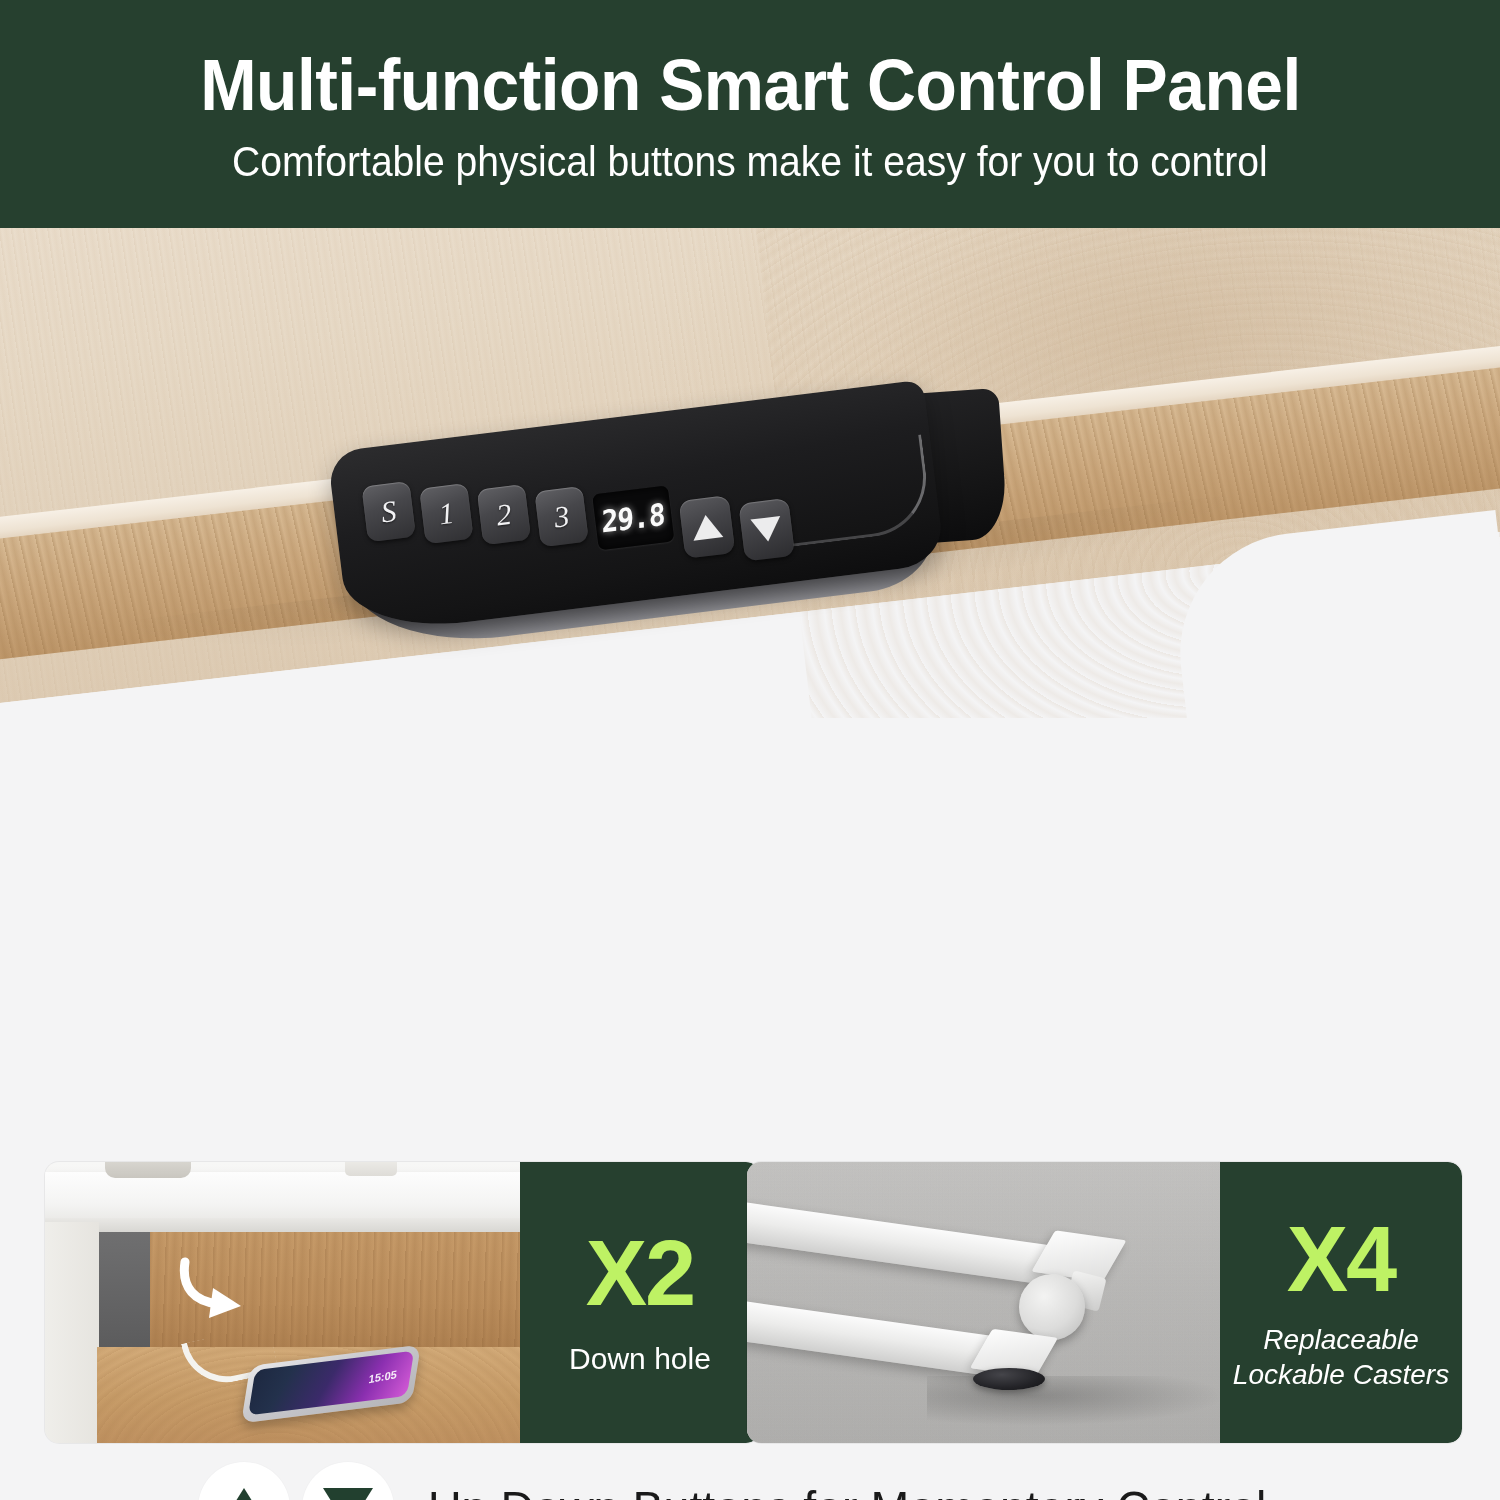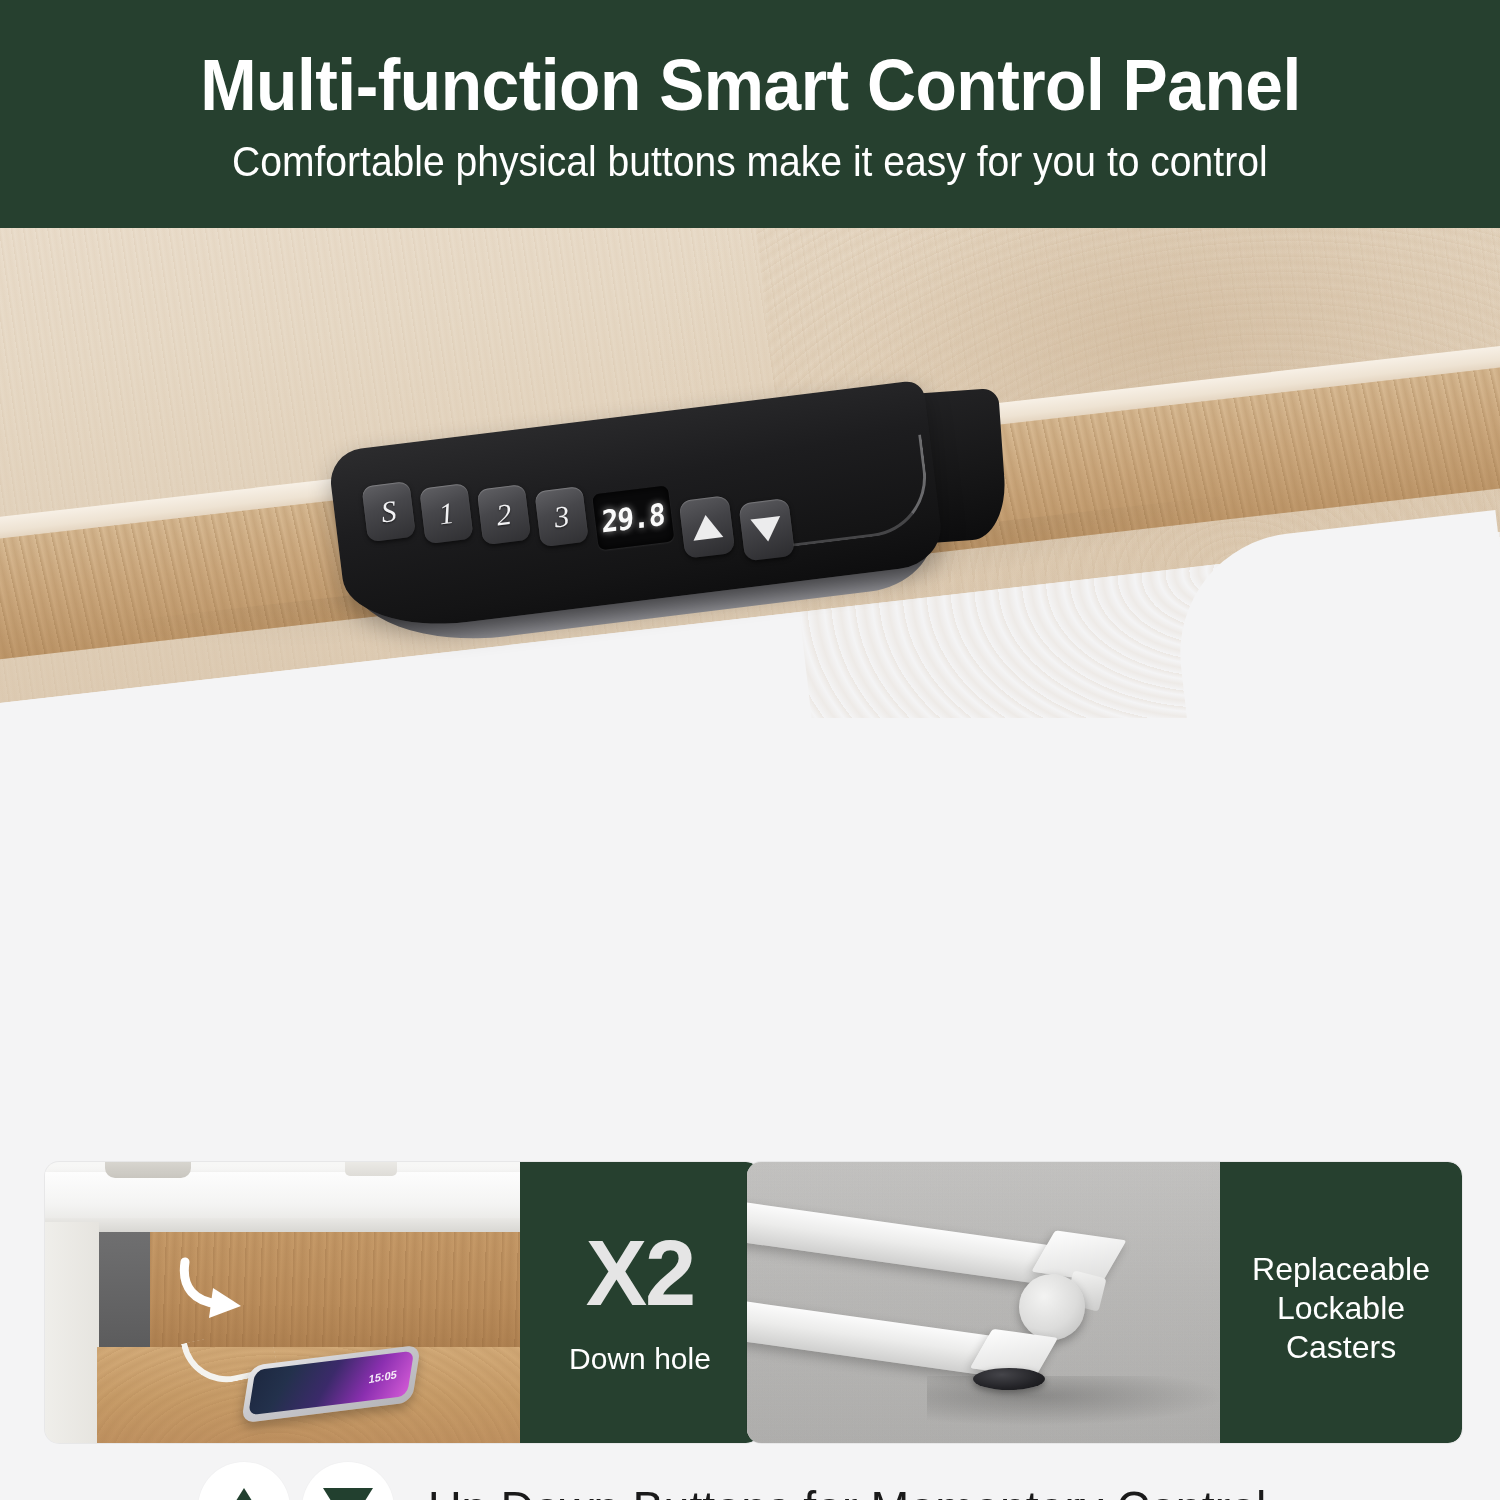--- a/index.html
+++ b/index.html
@@ -479,34 +479,34 @@
     justify-content: center;
     padding: 0 12px;
   }
   .card.left  .card-label { width: 240px; }
   .card.right .card-label { width: 242px; }
   .card-count {
     font-family: "Liberation Sans Narrow", "Liberation Sans", sans-serif;
     font-weight: 700;
     font-size: 92px;
     line-height: 1;
-    color: #e5e5e5;
+    color: #bef264;
     letter-spacing: -2px;
   }
   .card.right .card-count { margin-bottom: 6px; }
   .card-cap {
     margin-top: 22px;
     font-family: "Liberation Sans Narrow", "Liberation Sans", sans-serif;
     font-size: 30px;
     line-height: 1.22;
     color: #ffffff;
     text-align: center;
     white-space: pre-line;
   }
-  .card.right .card-cap { margin-top: 12px; font-size: 32px; }
+  .card.right .card-cap { margin-top: 12px; font-size: 28px; font-style: italic; }
 </style>
 </head>
 <body>
 
 <div id="page">
 
   <div class="header">
     <div class="header-title">Multi-function Smart Control Panel</div>
     <div class="header-sub">Comfortable physical buttons make it easy for you to control</div>
   </div>
@@ -599,19 +599,20 @@
         <div class="rp-shadow"></div>
         <div class="rp-bar rp-bar1"></div>
         <div class="rp-foot rp-foot1"></div>
         <div class="rp-casterarm"></div>
         <div class="rp-caster"></div>
         <div class="rp-bar rp-bar2"></div>
         <div class="rp-foot rp-foot2"></div>
         <div class="rp-glide"></div>
       </div>
       <div class="card-label">
+        <div class="card-count">X4</div>
         <div class="card-cap">Replaceable
 Lockable Casters</div>
       </div>
     </div>
 
   </div>
 </div>
 
 </body></html>

